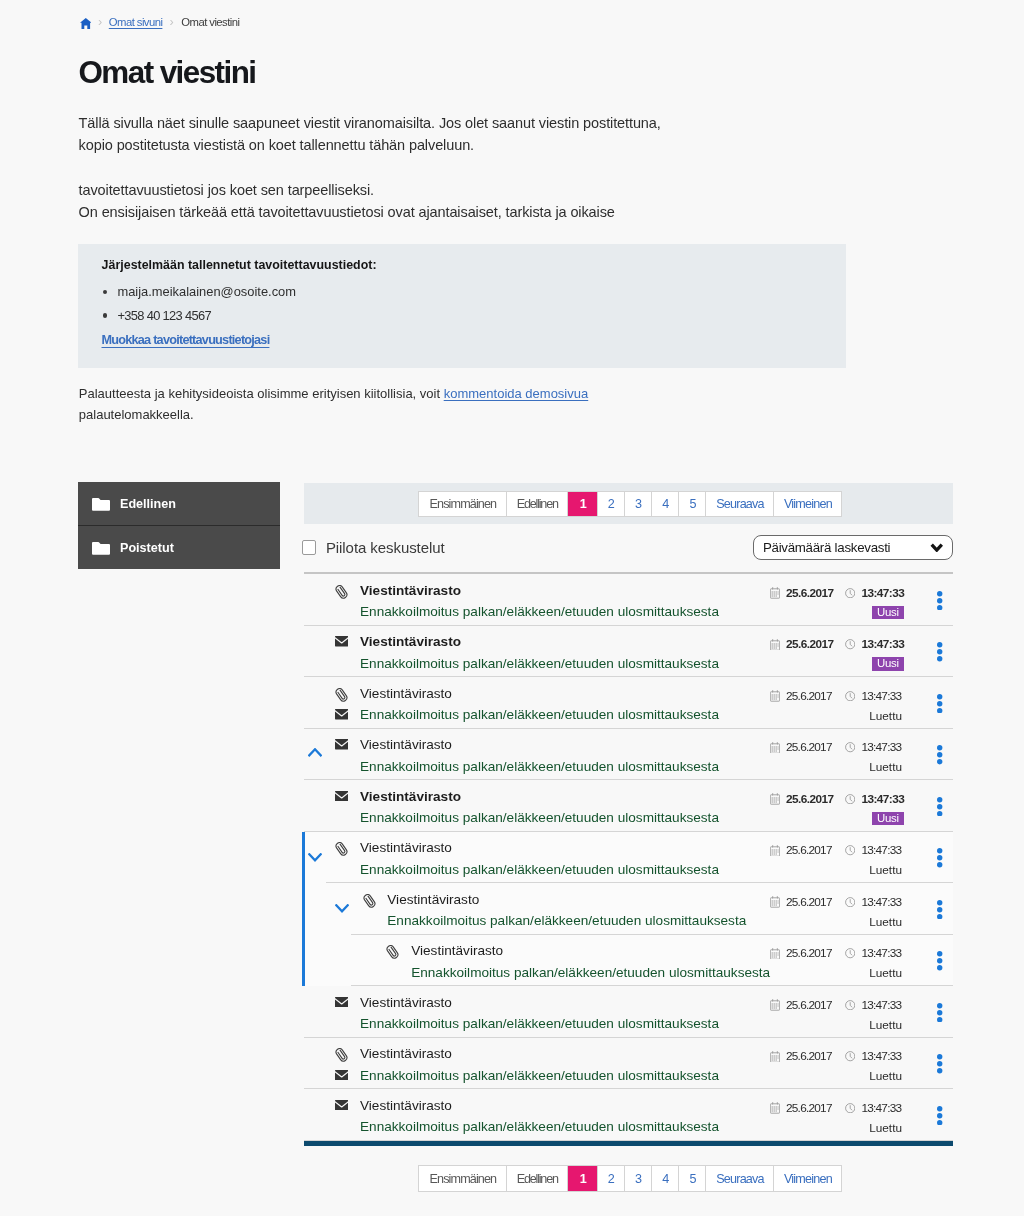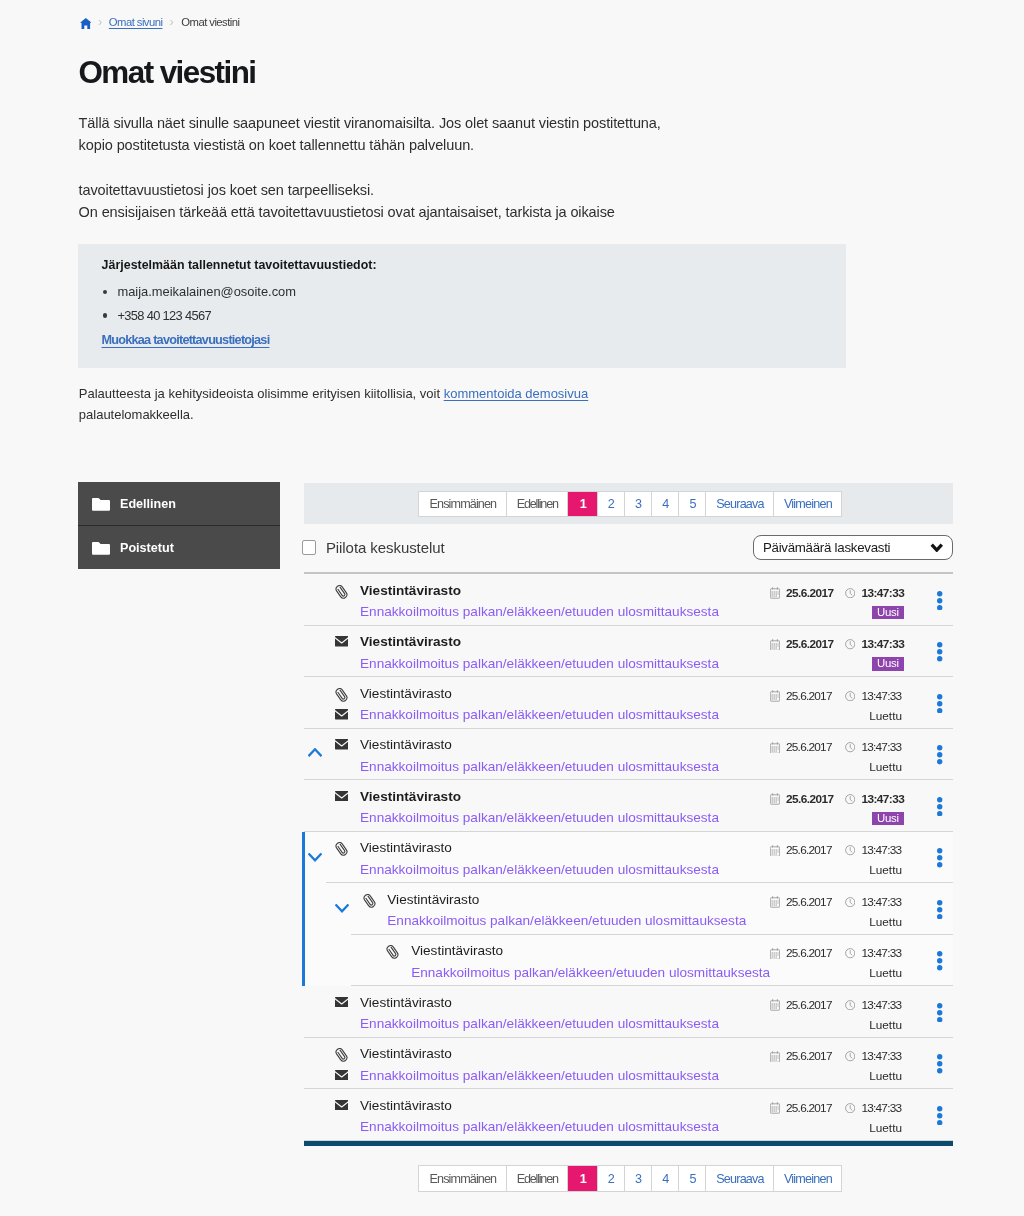--- a/index.html
+++ b/index.html
@@ -64,21 +64,21 @@
   
   .msglist{border-top:2px solid #c5c5c5;border-bottom:5px solid #0c4a6e;}
   .row{position:relative;height:51.5px;box-sizing:border-box;}
   .row .sep{position:absolute;bottom:0;right:0;height:1px;background:#d5d5d5;}
   .row .ico1,.row .ico2{position:absolute;left:31.2px;width:14px;height:14px;display:flex;align-items:center;justify-content:center;}
   .row [data-name="envelope-icon"] svg{position:relative;top:-1.4px;}
   .row .ico1{top:10.2px;}
   .row .ico2{top:31.6px;}
   .row .sender{position:absolute;left:56.5px;top:8.2px;font-size:13.6px;color:#1d1d1d;white-space:nowrap;}
   .row .sender.unread{font-weight:700;}
-  .row .subject{position:absolute;left:56.5px;top:29.7px;font-size:13.6px;color:#8b5cf6;white-space:nowrap;}
+  .row .subject{position:absolute;left:56.5px;top:29.7px;font-size:13.6px;color:#14532d;white-space:nowrap;}
   .row .date{position:absolute;top:11.5px;font-size:11.8px;color:#2b2b2b;display:flex;align-items:center;white-space:nowrap;}
   .row .date .ic + span{letter-spacing:-0.75px;}
   .row .dateb .ic + span{letter-spacing:-0.55px;}
   .row .date .ic{margin-right:6px;display:flex;}
   .row .dcal{left:466.5px;}
   .row .dclk{left:541.5px;}
   .row .dateb{font-weight:700;}
   .row .status{position:absolute;right:50.5px;top:31.5px;font-size:11.8px;color:#2b2b2b;}
   .row .badge{position:absolute;right:49px;top:31.5px;background:#8e44ad;color:#fff;font-size:11.4px;letter-spacing:-.2px;padding:0 4.6px;line-height:13.5px;}
   .row .dots{position:absolute;right:10px;top:16.5px;}

